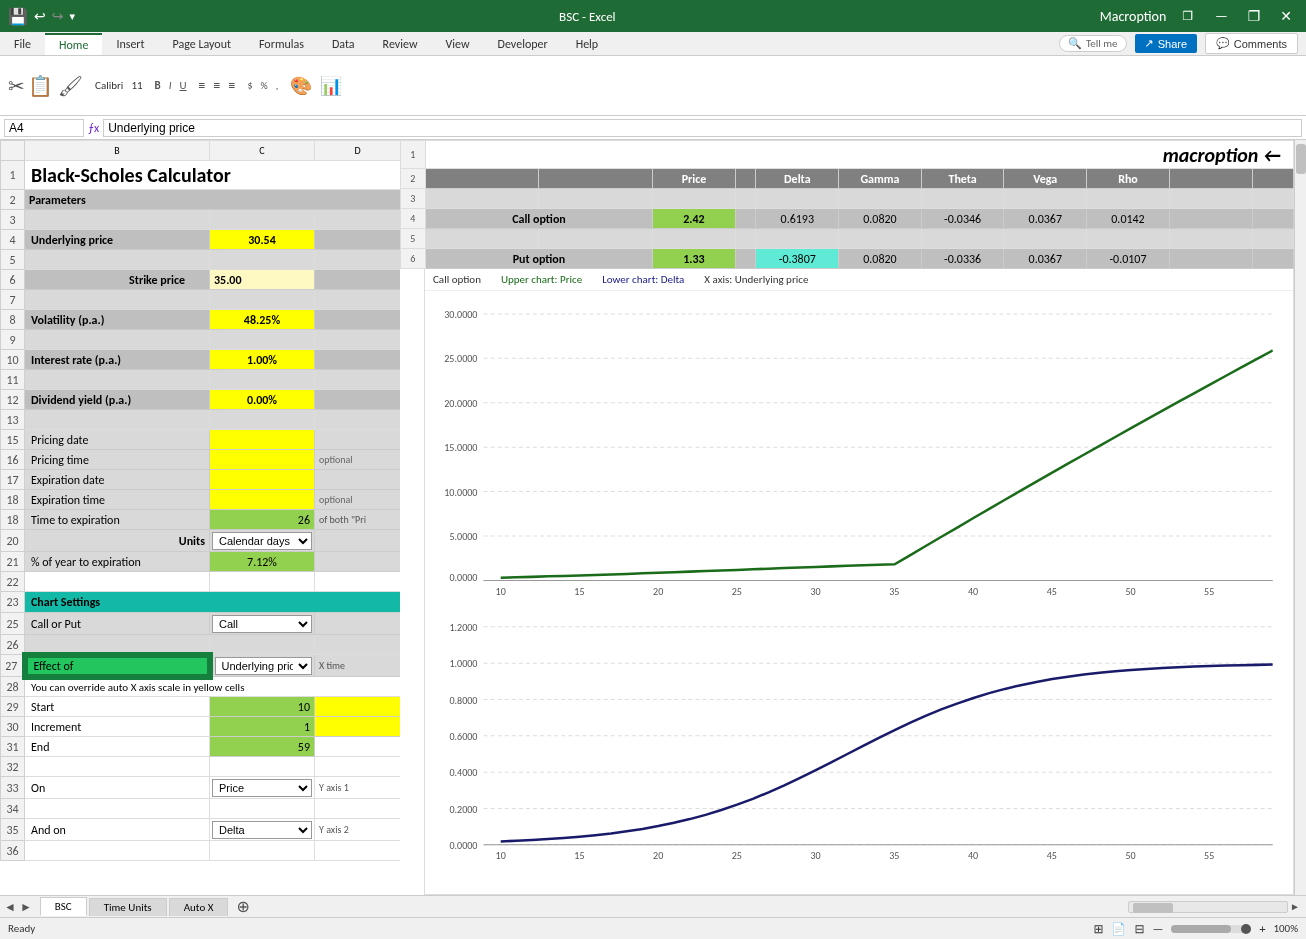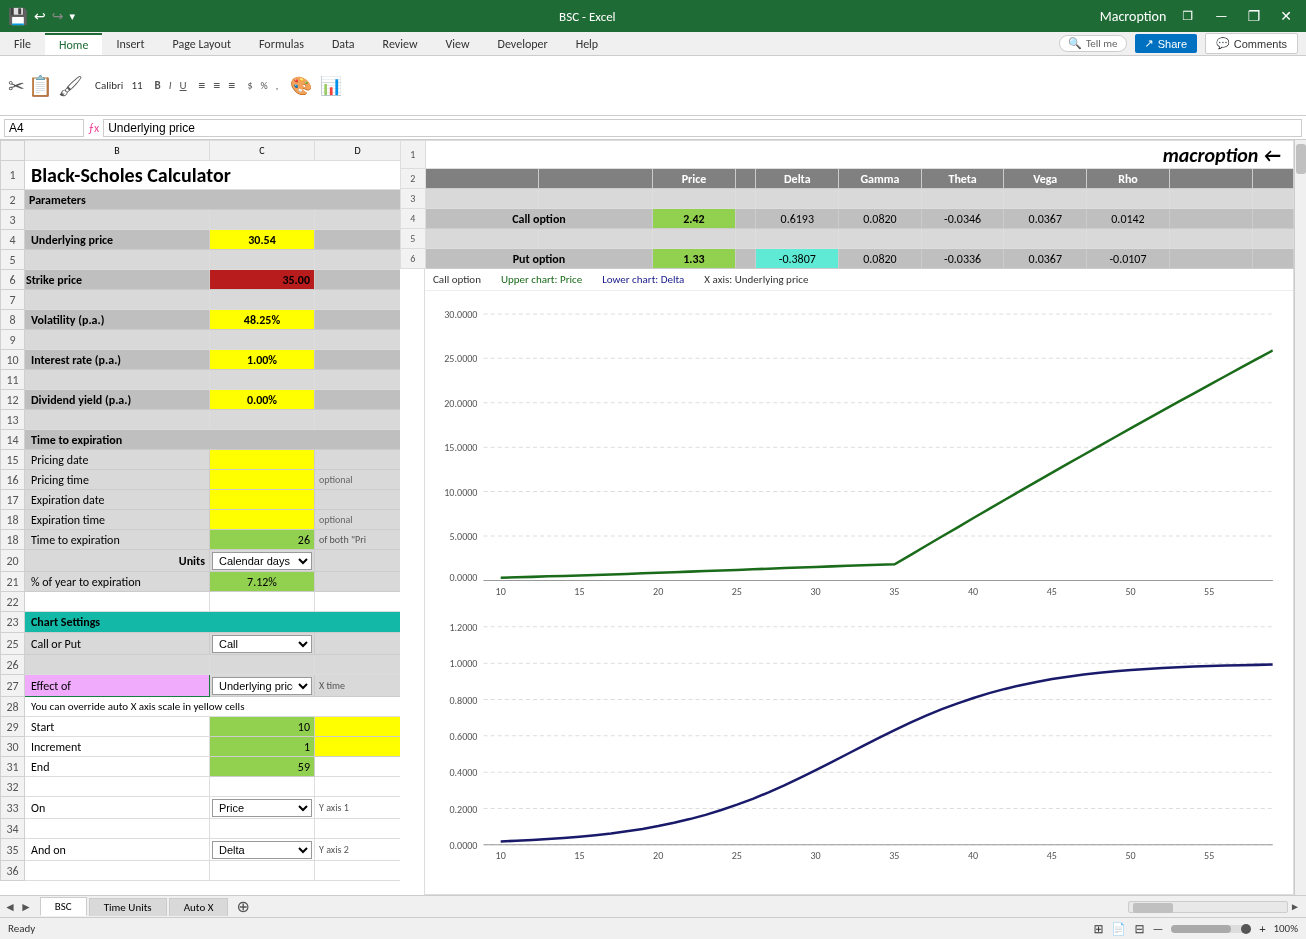--- a/index.html
+++ b/index.html
@@ -248,21 +248,21 @@
     <span style="margin-left:8px;">$</span>
     <span style="margin-left:4px;">%</span>
     <span style="margin-left:4px;">,</span>
     <span style="margin-left:8px; font-size:18px;">🎨</span>
     <span style="font-size:18px; margin-left:4px;">📊</span>
   </div>
 </div>
 
 <div class="formula-bar">
   <input class="name-box" value="A4" style="">
-  <span style="font-size:12px; color:#ec4899;">ƒx</span>
+  <span style="font-size:12px; color:#6d28d9;">ƒx</span>
   <input class="formula-input" value="Underlying price" style="">
 </div>
 
 <div style="display:flex; position:relative; height: calc(939px - 32px - 24px - 60px - 24px - 22px - 22px); overflow:hidden;">
 
   <div style="width:400px; overflow:hidden; position:relative; flex-shrink:0;">
     <div class="sheet-container" style="overflow-y:auto; overflow-x:hidden; height:100%;">
       <table class="sheet" style="width:400px;">
 
         <colgroup>
@@ -307,22 +307,22 @@
 
           <tr style="height:20px;">
             <td class="col-A">5</td>
             <td style="background:#d9d9d9; border:1px solid #ddd;"></td>
             <td style="background:#d9d9d9; border:1px solid #ddd;"></td>
             <td style="background:#d9d9d9; border:1px solid #ddd;"></td>
           </tr>
 
           <tr style="height:20px;">
             <td class="col-A">6</td>
-            <td class="fw-bold" style="background:#bfbfbf; border:1px solid #ccc; padding:1px 1px;">Strike price</td>
-            <td style="background:#b91c1c; border:1px solid #ccc; text-align:right; font-weight:bold;">35.00</td>
+            <td class="fw-bold" style="background:#bfbfbf; border:1px solid #ccc; padding:1px 24px;text-align:right;">Strike price</td>
+            <td style="background:#fef9c3; border:1px solid #ccc; text-align:left; font-weight:bold;">35.00</td>
             <td style="background:#bfbfbf; border:1px solid #ccc;"></td>
           </tr>
 
           <tr style="height:20px;">
             <td class="col-A">7</td>
             <td style="background:#d9d9d9; border:1px solid #ddd;"></td>
             <td style="background:#d9d9d9; border:1px solid #ddd;"></td>
             <td style="background:#d9d9d9; border:1px solid #ddd;"></td>
           </tr>
 
@@ -361,24 +361,20 @@
             <td style="background:#bfbfbf; border:1px solid #ccc;"></td>
           </tr>
 
           <tr style="height:16px;border-radius:8px;">
             <td class="col-A">13</td>
             <td style="background:#d9d9d9; border:1px solid #ddd;"></td>
             <td style="background:#d9d9d9; border:1px solid #ddd;"></td>
             <td style="background:#d9d9d9; border:1px solid #ddd;"></td>
           </tr>
 
-          <tr style="height:20px;">
-            <td class="col-A">14</td>
-            <td colspan="3" class="fw-bold" style="background:#bfbfbf; border:1px solid #ccc; padding:1px 6px;">Time to expiration</td>
-          </tr>
 
           <tr style="height:20px;">
             <td class="col-A">15</td>
             <td style="background:#d9d9d9; border:1px solid #ccc; padding:1px 6px;">Pricing date</td>
             <td style="background:#ffff00; border:1px solid #ccc;"></td>
             <td style="background:#d9d9d9; border:1px solid #ccc;"></td>
           </tr>
 
           <tr style="height:20px;">
             <td class="col-A">16</td>
@@ -454,21 +450,21 @@
 
           <tr style="height:20px;">
             <td class="col-A">26</td>
             <td style="background:#d9d9d9; border:1px solid #ddd;"></td>
             <td style="background:#d9d9d9; border:1px solid #ddd;"></td>
             <td style="background:#d9d9d9; border:1px solid #ddd;"></td>
           </tr>
 
           <tr style="height:22px;">
             <td class="col-A">27</td>
-            <td style="background:#f0abfc; border:1px solid #15803d; padding:1px 6px;margin-left:48px;">Effect of</td>
+            <td style="background:#22c55e; border:6px solid #15803d; padding:1px 6px;margin-left:48px;">Effect of</td>
             <td style="background:#d9d9d9; border:1px solid #ccc; padding:1px 2px;">
               <select class="cell-select" style="width:100%;">
                 <option>Underlying price</option>
                 <option>Volatility</option>
                 <option>Time to expiration</option>
               </select>
             </td>
             <td style="background:#d9d9d9; border:1px solid #ccc; font-size:10px; color:#555;">X time</td>
           </tr>
 

